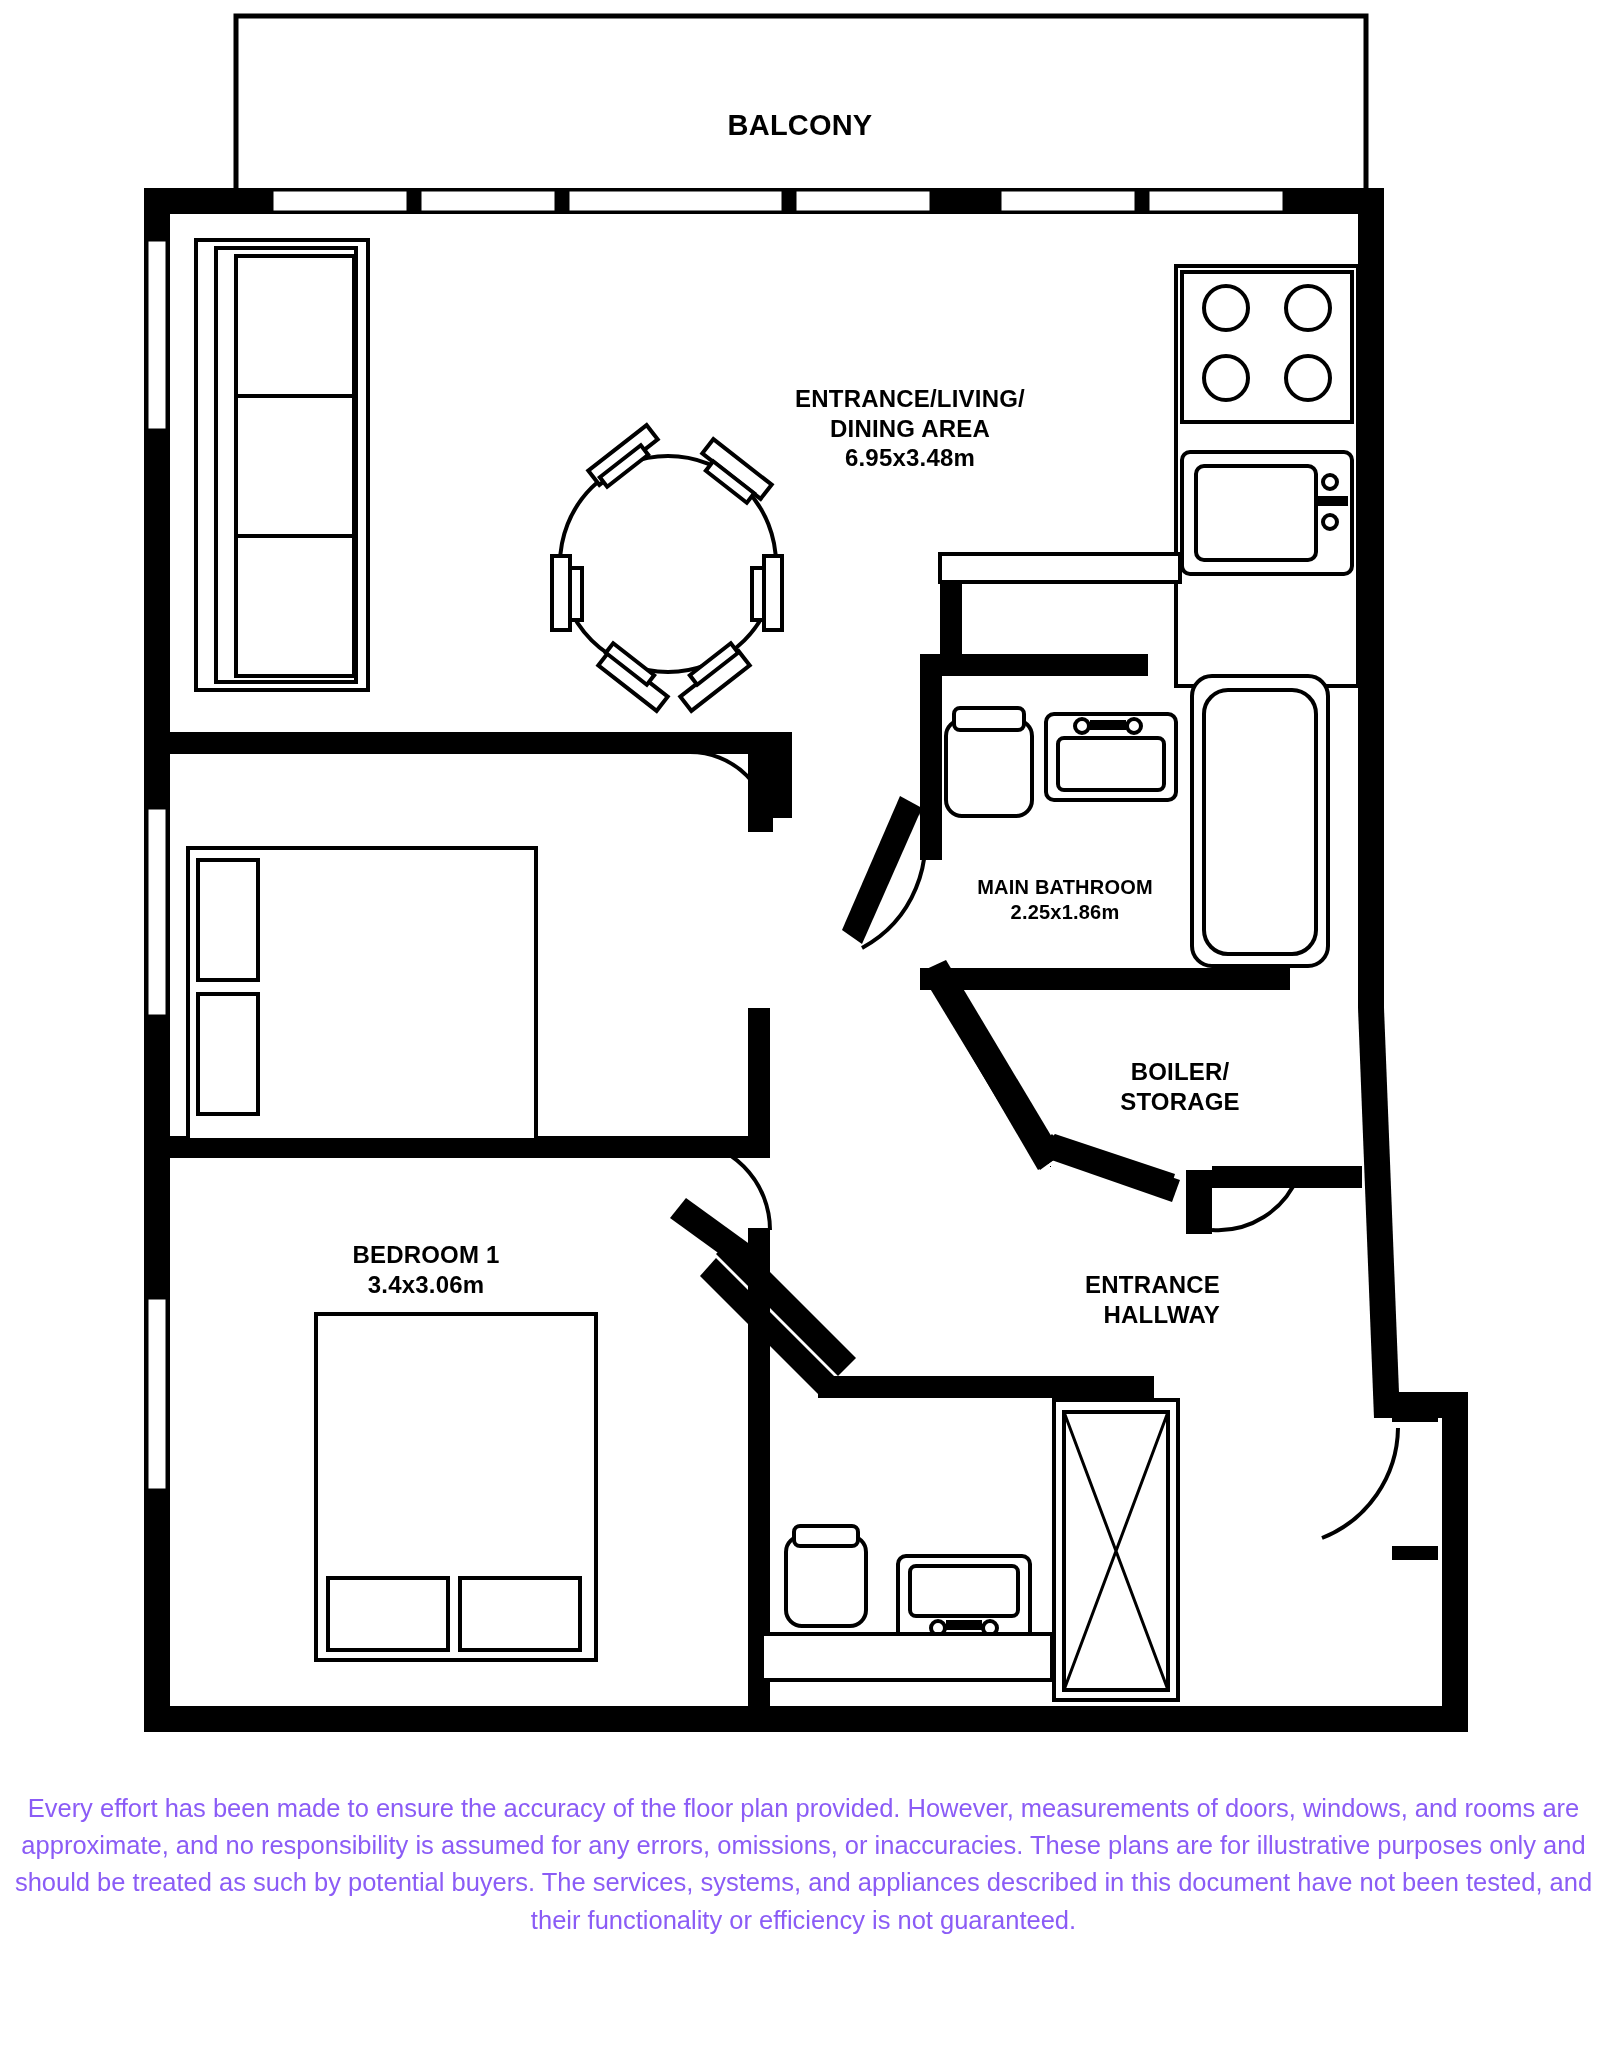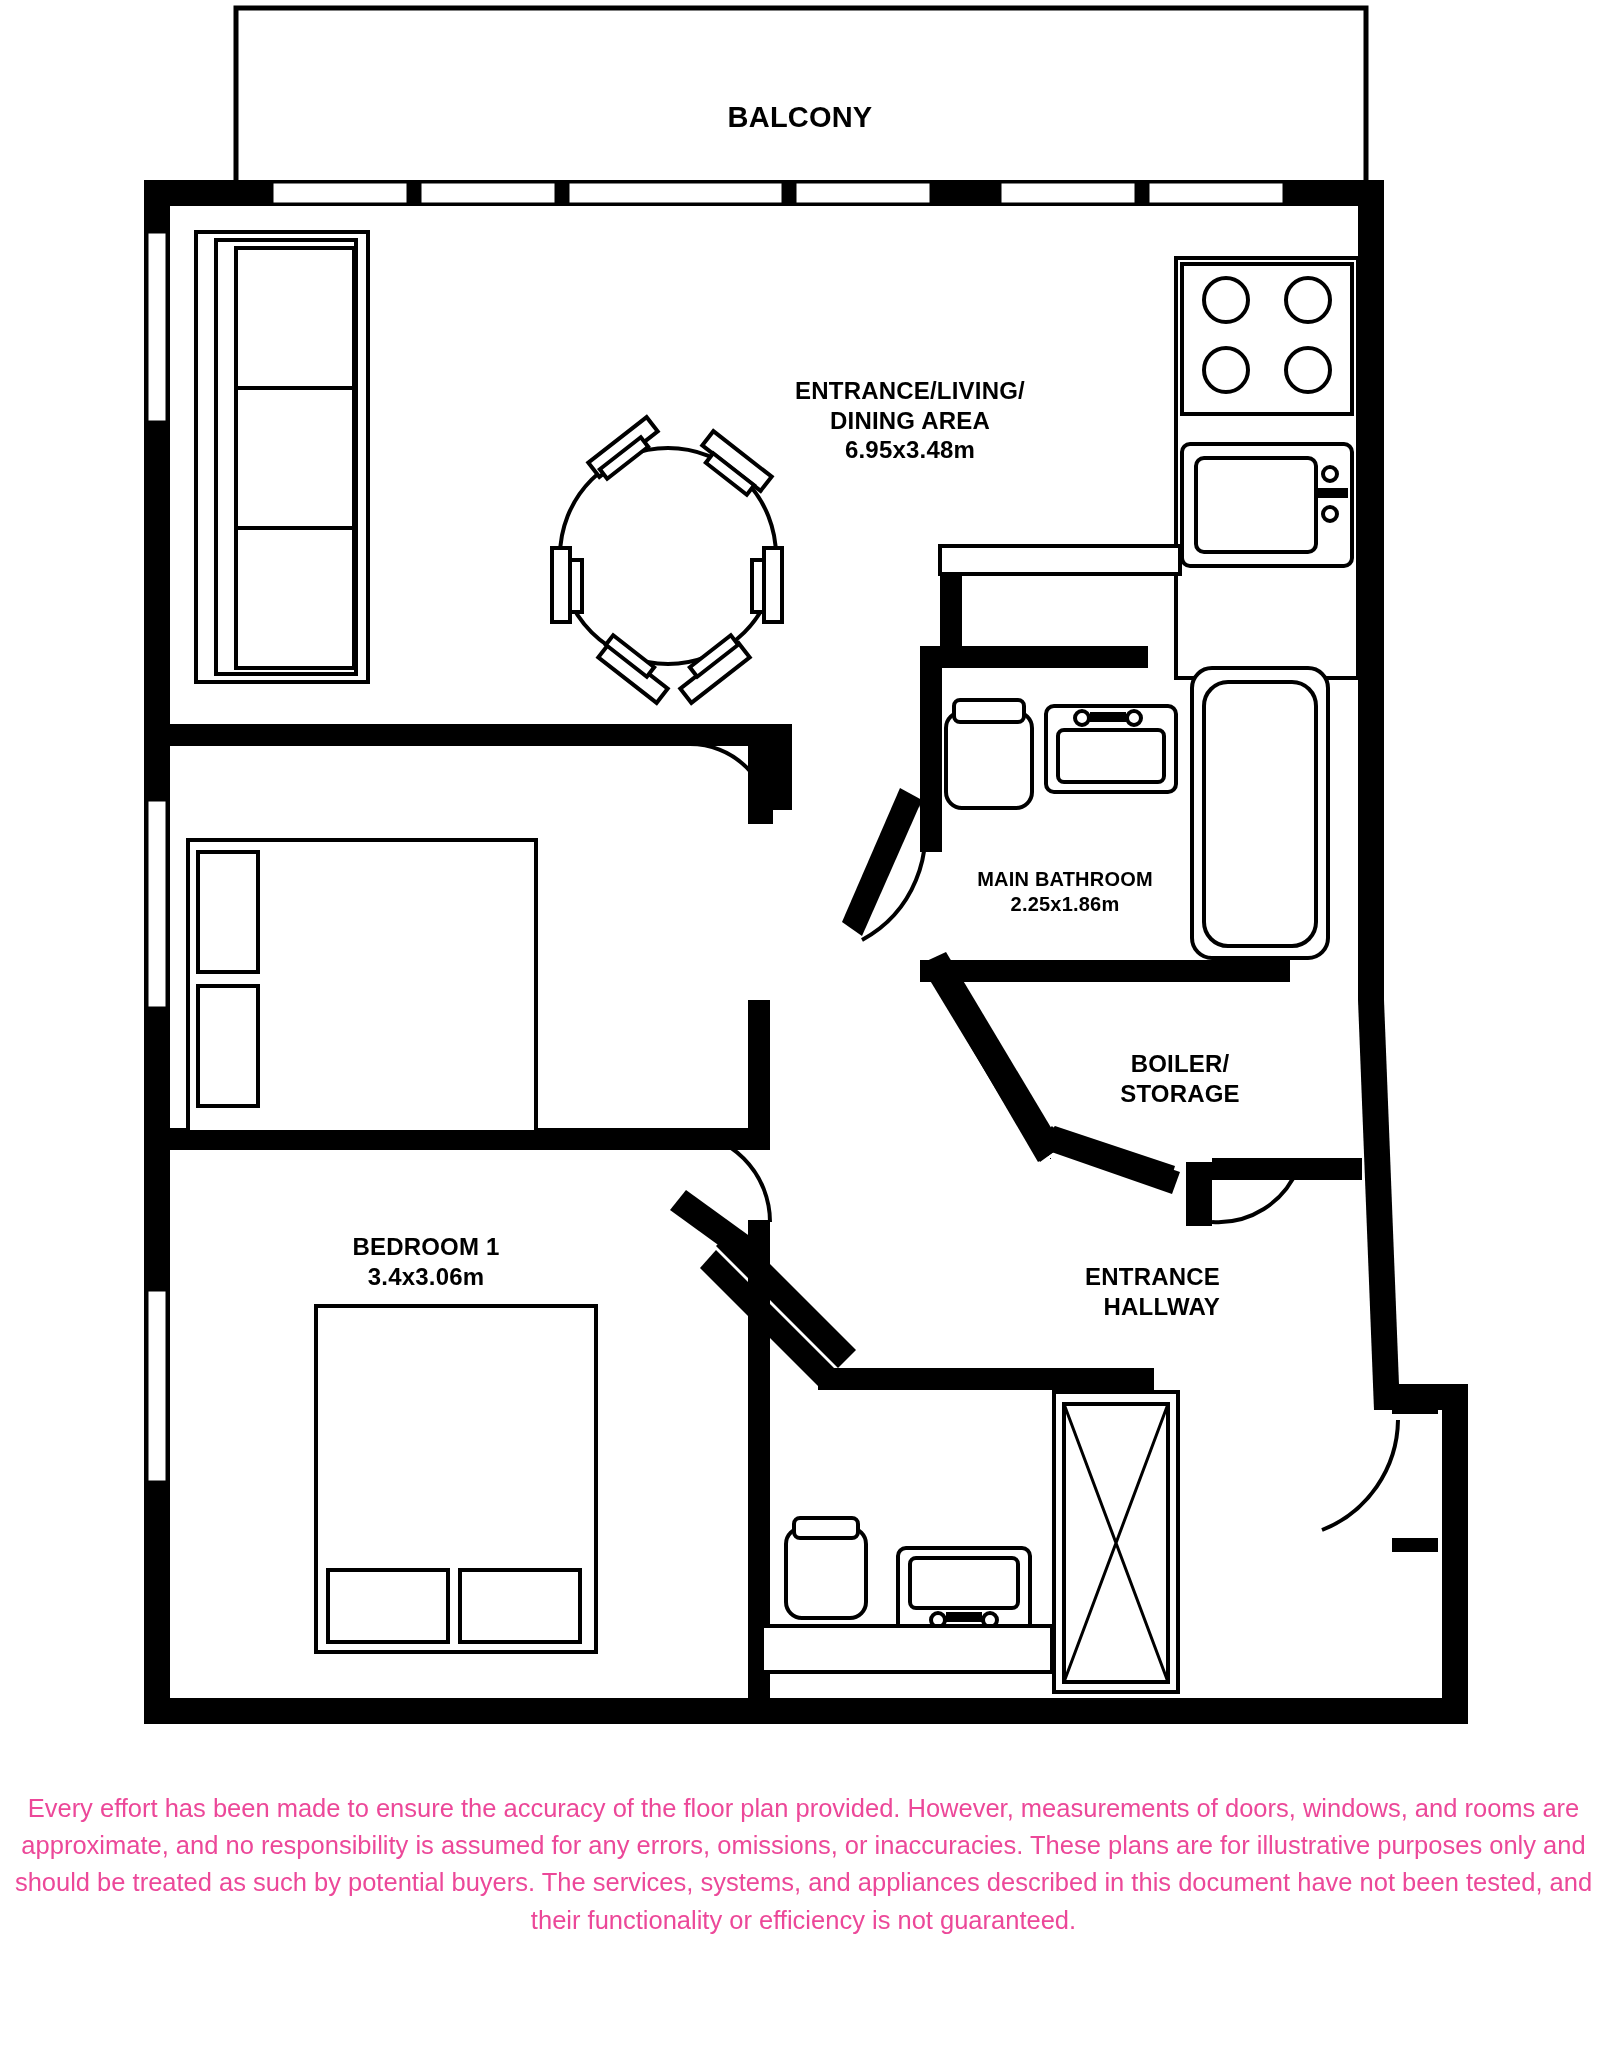--- a/index.html
+++ b/index.html
@@ -11,21 +11,21 @@
     width: 1607px;
     height: 2048px;
     font-family: "Liberation Sans", sans-serif;
     color: #000000;
     position: relative;
     overflow: hidden;
   }
   #plan {
     position: absolute;
     left: 0;
-    top: 0;
+    top: 8px;
     width: 1607px;
     height: 1780px;
   }
   .label {
     position: absolute;
     text-align: center;
     font-weight: bold;
     letter-spacing: 0.2px;
     line-height: 1.22;
     white-space: pre-line;
@@ -36,21 +36,21 @@
   }
   #disclaimer {
     position: absolute;
     left: 0;
     top: 1790px;
     width: 1607px;
     text-align: center;
     font-family: "Liberation Sans", sans-serif;
     font-size: 25.5px;
     line-height: 1.46;
-    color: #ec4899;
+    color: #8b5cf6;
     padding: 0 10px;
     box-sizing: border-box;
   }
 </style>
 </head>
 <body>
 
 <div id="plan">
   <svg viewBox="0 0 1607 1780" width="1607" height="1780" xmlns="http://www.w3.org/2000/svg">
 

